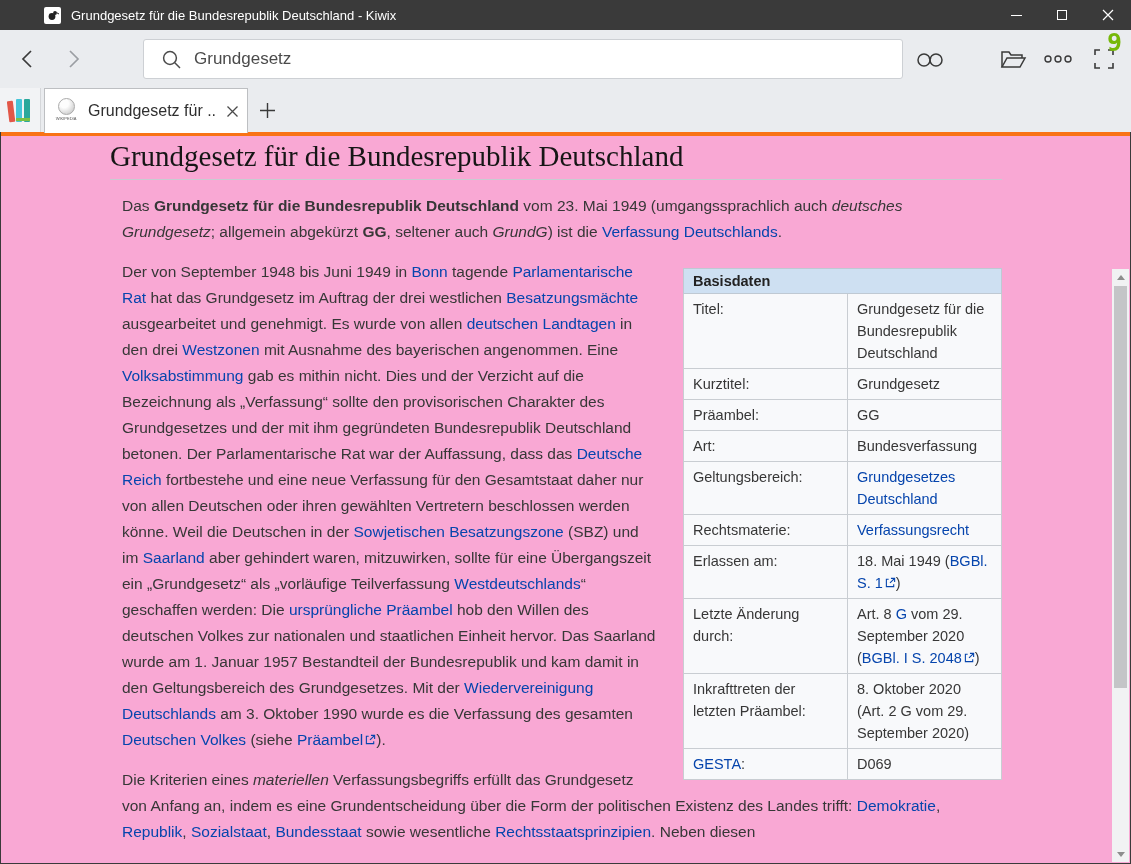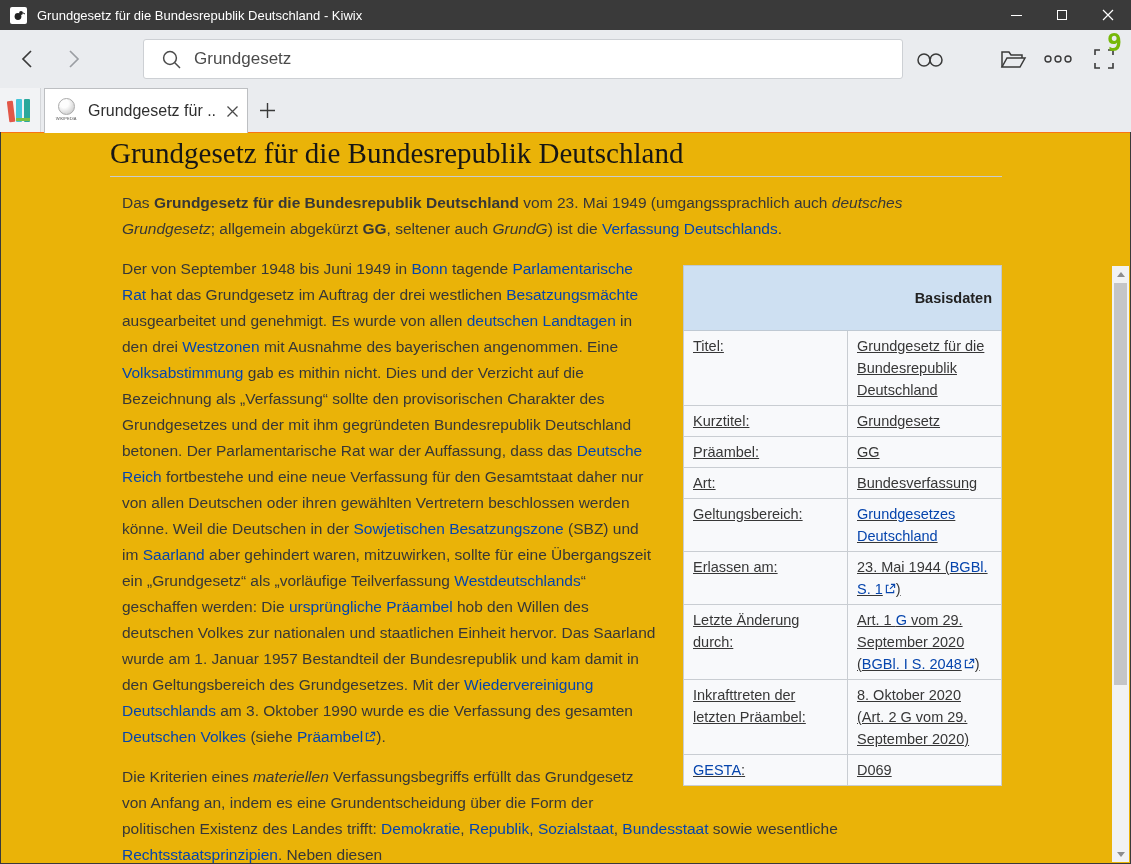--- a/index.html
+++ b/index.html
@@ -3,21 +3,21 @@
 <meta charset="utf-8">
 <style>
   * { box-sizing: border-box; margin: 0; padding: 0; }
   html,body { background:#888; }
   body { font-family:"Liberation Sans", sans-serif; }
   .window { position:relative; width:1131px; height:864px; background:#fff; overflow:hidden;
             box-shadow: inset 0 0 0 1px #3a3a3a; }
 
   
   .titlebar { position:absolute; top:0; left:0; right:0; height:30px; background:#3a3a3a;
-              display:flex; align-items:center; }
+              display:flex; align-items:center;padding-left:34px; }
   .tb-appicon { width:17px; height:17px; background:#fff; border-radius:2px; margin-left:10px;
                 display:flex; align-items:center; justify-content:center; flex:none; }
   .tb-title { color:#fff; font-size:13px; margin-left:10px; white-space:nowrap; }
   .tb-controls { margin-left:auto; display:flex; height:30px; }
   .tb-btn { width:46px; height:30px; display:flex; align-items:center; justify-content:center; cursor:default; }
   .glyph-min { width:11px; height:1px; background:#fff; }
   .glyph-max { width:10px; height:10px; border:1px solid #fff; }
 
   
   .toolbar { position:absolute; top:30px; left:0; right:0; height:58px; background:#eaecef; }
@@ -42,35 +42,35 @@
   .tab-fav { width:26px; height:26px; margin-left:8px; flex:none; display:flex; flex-direction:column; align-items:center; }
   .fav-globe { width:17px; height:17px; border-radius:50%;
                background: radial-gradient(circle at 35% 30%, #fdfdfd 0 30%, #d8d8d8 70%, #bdbdbd 100%);
                border:1px solid #aaa; }
   .fav-word { font-size:4px; color:#555; letter-spacing:0; margin-top:1px; white-space:nowrap; }
   .tab-label { font-size:16px; color:#2f2f2f; margin-left:9px; white-space:nowrap; overflow:hidden; flex:1; }
   .tab-close { width:30px; height:30px; display:flex; align-items:center; justify-content:center; flex:none; }
   .newtab-btn { position:absolute; left:252px; top:7px; width:30px; height:30px; display:flex; align-items:center; justify-content:center; }
 
   
-  .content { position:absolute; top:132px; left:1px; right:1px; bottom:1px; background:#eab308;
-             border-top:1px solid #f97316; overflow:hidden; }
+  .content { position:absolute; top:132px; left:1px; right:1px; bottom:1px; background:#f9a8d4;
+             border-top:4px solid #f97316; overflow:hidden; }
   .article { margin:0 128px 0 109px; padding-top:6px; font-size:15.5px; line-height:26px; color:#373737; }
   .article h1 { font-family:"Liberation Serif","DejaVu Serif",serif; font-weight:400; font-size:29px;
                 color:#161616; padding-bottom:10px; border-bottom:1px solid #c8ccd1; margin-top:1px; }
   .article p { margin:13px 12px 14px; }
   .wlink { color:var(--link); text-decoration:none; cursor:pointer; }
   .b { font-weight:bold; } .i { font-style:italic; }
   .extlink { display:inline-block; margin-left:2px; color:var(--link); }
 
   
   .infobox { float:right; width:319px; margin:9px 0 12px 24px; border-collapse:collapse;
              font-size:14.5px; line-height:22px; color:#373737; }
-  .infobox th { background:var(--ibhead); border:1px solid #bfc9d3; text-align:right; padding:21px 9px; font-size:14.5px; color:#222; }
-  .infobox td { border:1px solid #c9cdd2; background:#f8f9fb; padding:4px 9px; vertical-align:top;text-decoration:underline; }
+  .infobox th { background:var(--ibhead); border:1px solid #bfc9d3; text-align:left; padding:1px 9px; font-size:14.5px; color:#222; }
+  .infobox td { border:1px solid #c9cdd2; background:#f8f9fb; padding:4px 9px; vertical-align:top; }
   .ib-label { width:164px; }
 
   
   .scrollbar { position:absolute; right:1px; top:133px; bottom:1px; width:17px; background:#f1f2f3; z-index:5; }
   .sb-btn { position:absolute; left:0; width:17px; height:16px; display:flex; align-items:center; justify-content:center; }
   .sb-up { top:0; } .sb-down { bottom:0; }
   .tri-up { width:0; height:0; border-left:4px solid transparent; border-right:4px solid transparent; border-bottom:5px solid #8d8d8d; }
   .tri-down { width:0; height:0; border-left:4px solid transparent; border-right:4px solid transparent; border-top:5px solid #8d8d8d; }
   .sb-thumb { position:absolute; left:2px; width:13px; top:17px; height:402px; background:#c4c5c7; }
 </style>
@@ -202,30 +202,34 @@
             </tr>
             <tr>
               <td class="ib-label"><span>Art:</span></td>
               <td><span>Bundesverfassung</span></td>
             </tr>
             <tr>
               <td class="ib-label"><span>Geltungsbereich:</span></td>
               <td><a href="#" class="wlink">Grundgesetzes Deutschland</a></td>
             </tr>
             <tr>
+              <td class="ib-label"><span>Rechtsmaterie:</span></td>
+              <td><a href="#" class="wlink">Verfassungsrecht</a></td>
+            </tr>
+            <tr>
               <td class="ib-label"><span>Erlassen am:</span></td>
-              <td><span>23. Mai 1944 (</span><a href="#" class="wlink">BGBl. S. 1</a><span class="extlink"><svg width="11" height="11" viewBox="0 0 12 12">
+              <td><span>18. Mai 1949 (</span><a href="#" class="wlink">BGBl. S. 1</a><span class="extlink"><svg width="11" height="11" viewBox="0 0 12 12">
                     <path d="M4 2.5 H1.5 V10.5 H9.5 V8" fill="none" stroke="currentColor" stroke-width="1.2"></path>
                     <path d="M6.5 1.5 H10.5 V5.5" fill="none" stroke="currentColor" stroke-width="1.2"></path>
                     <path d="M10.2 1.8 L5.5 6.5" stroke="currentColor" stroke-width="1.2"></path>
                   </svg></span><span>)</span></td>
             </tr>
             <tr>
               <td class="ib-label"><span>Letzte Änderung durch:</span></td>
-              <td><span>Art. 1 </span><a href="#" class="wlink">G</a><span> vom 29. September 2020 (</span><a href="#" class="wlink">BGBl. I S. 2048</a><span class="extlink"><svg width="11" height="11" viewBox="0 0 12 12">
+              <td><span>Art. 8 </span><a href="#" class="wlink">G</a><span> vom 29. September 2020 (</span><a href="#" class="wlink">BGBl. I S. 2048</a><span class="extlink"><svg width="11" height="11" viewBox="0 0 12 12">
                     <path d="M4 2.5 H1.5 V10.5 H9.5 V8" fill="none" stroke="currentColor" stroke-width="1.2"></path>
                     <path d="M6.5 1.5 H10.5 V5.5" fill="none" stroke="currentColor" stroke-width="1.2"></path>
                     <path d="M10.2 1.8 L5.5 6.5" stroke="currentColor" stroke-width="1.2"></path>
                   </svg></span><span>)</span></td>
             </tr>
             <tr>
               <td class="ib-label"><span>Inkrafttreten der letzten Präambel:</span></td>
               <td><span>8. Oktober 2020 (Art. 2 G vom 29. September 2020)</span></td>
             </tr>
             <tr>

